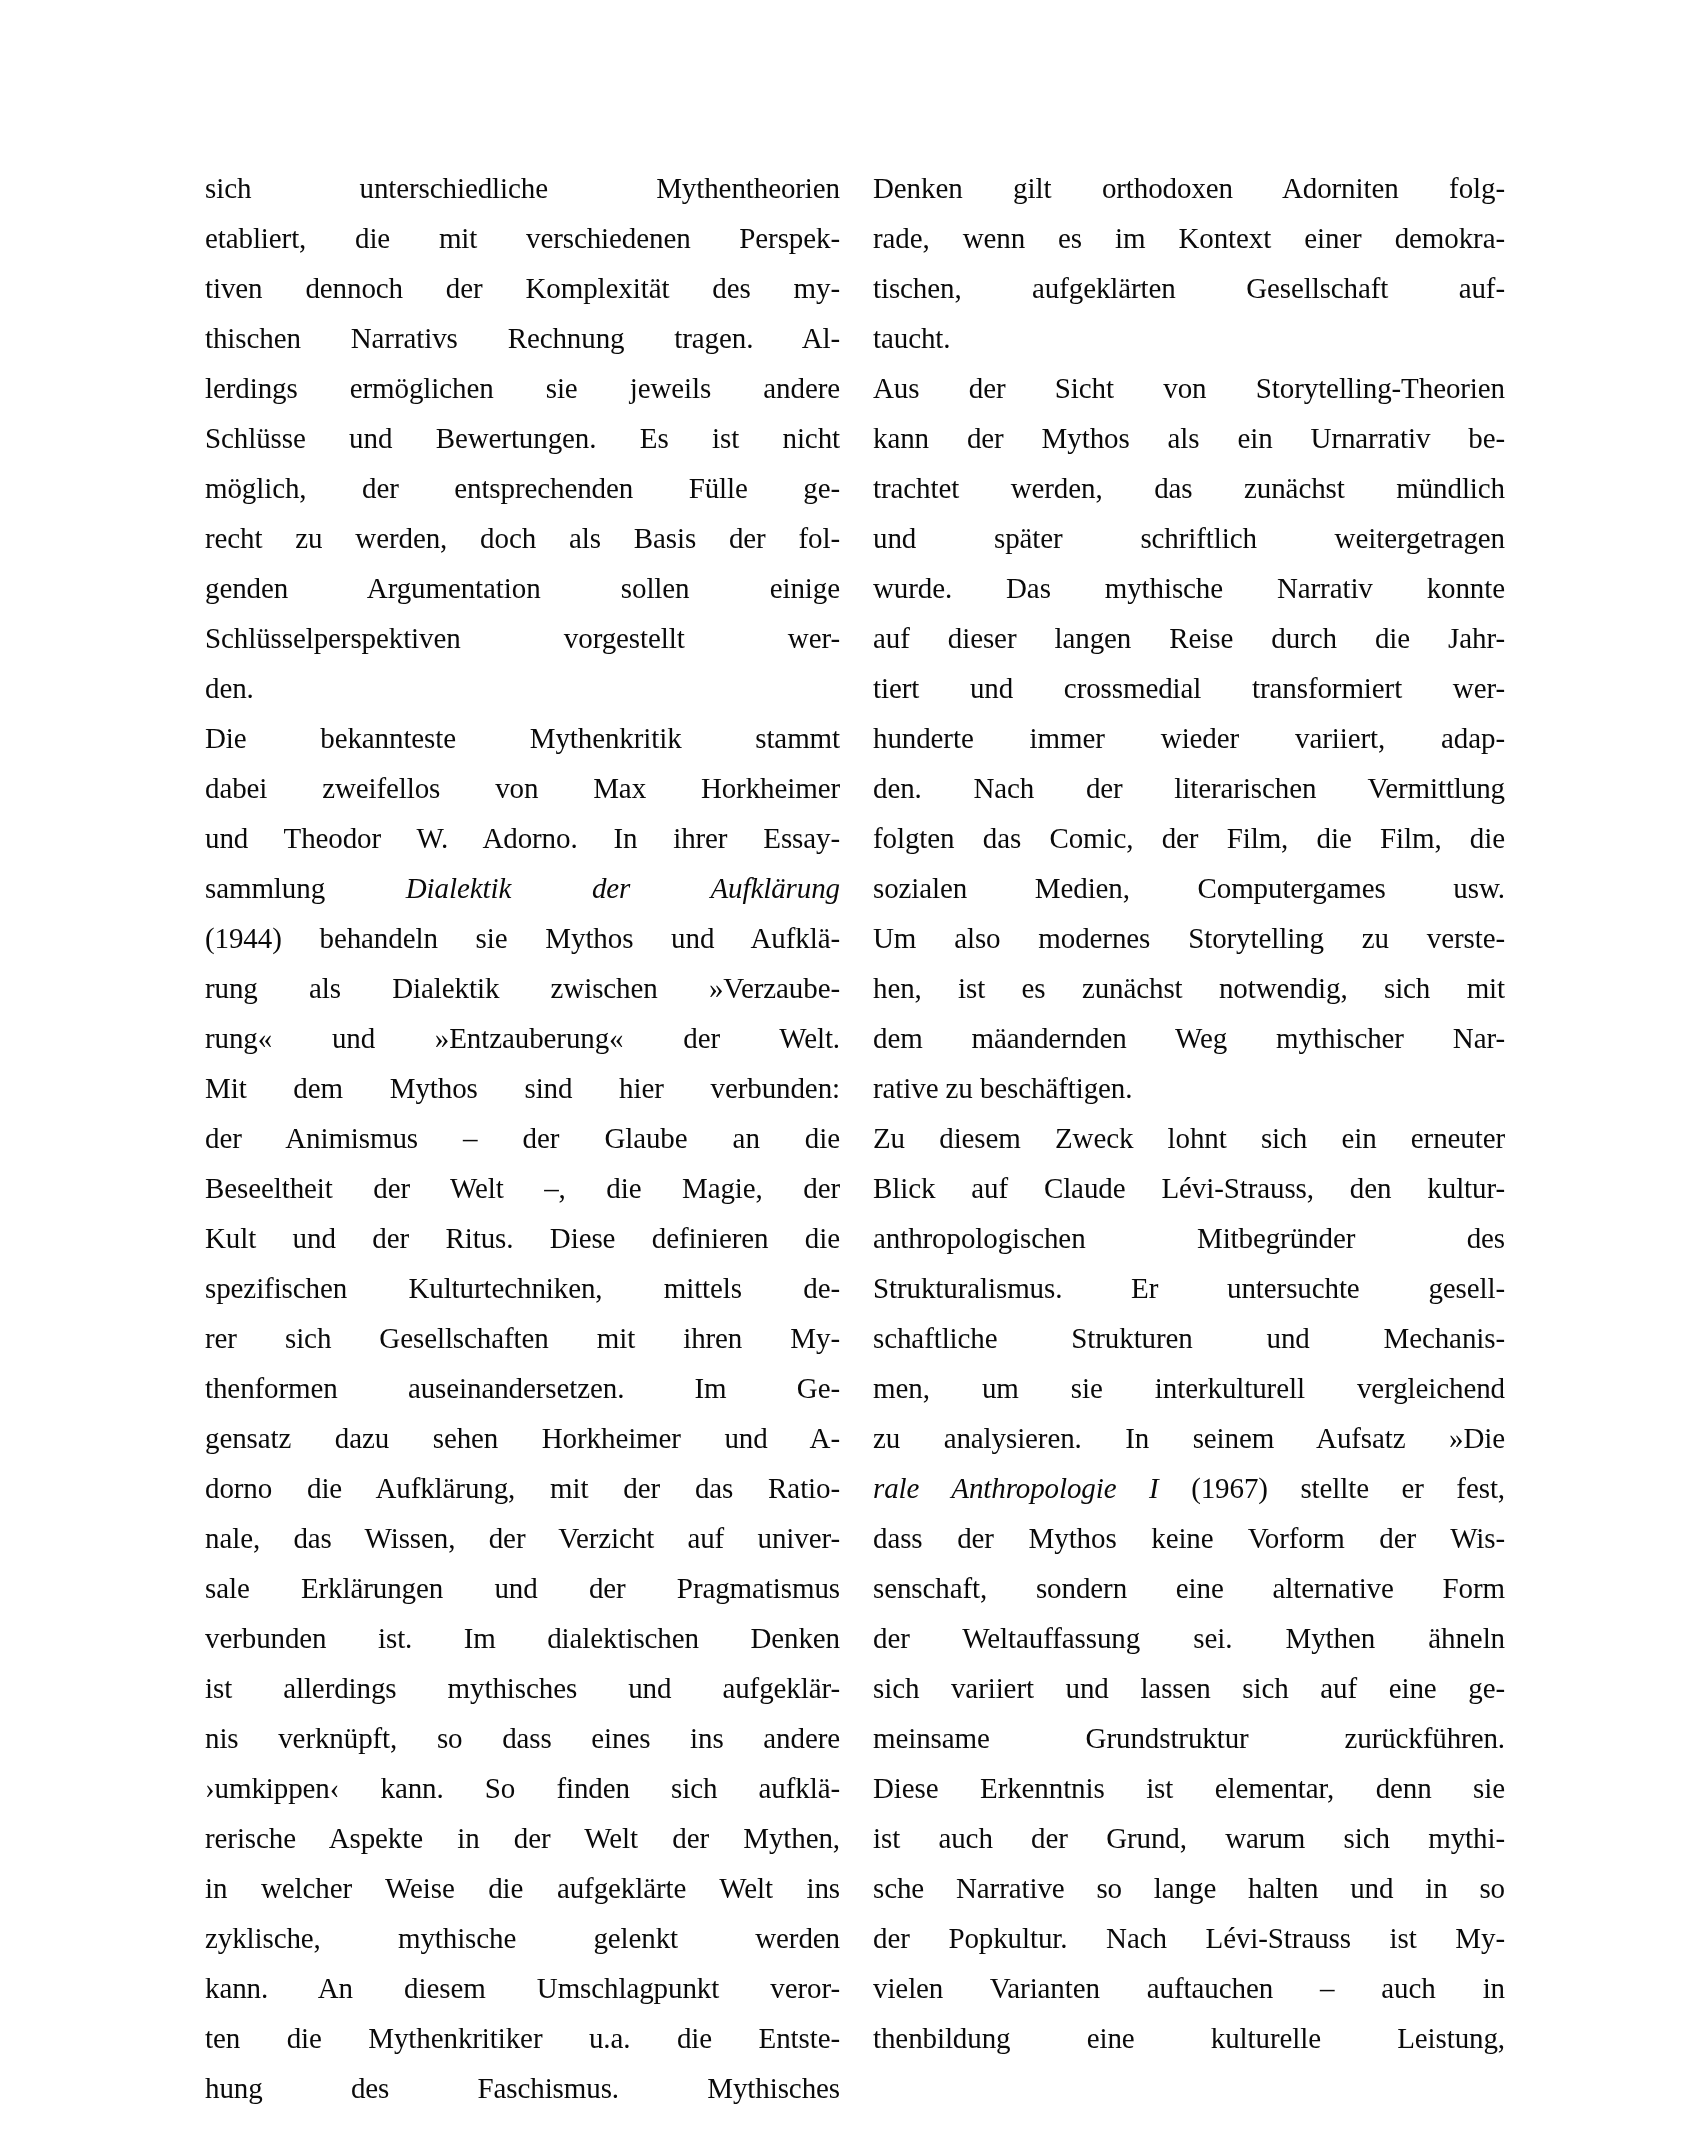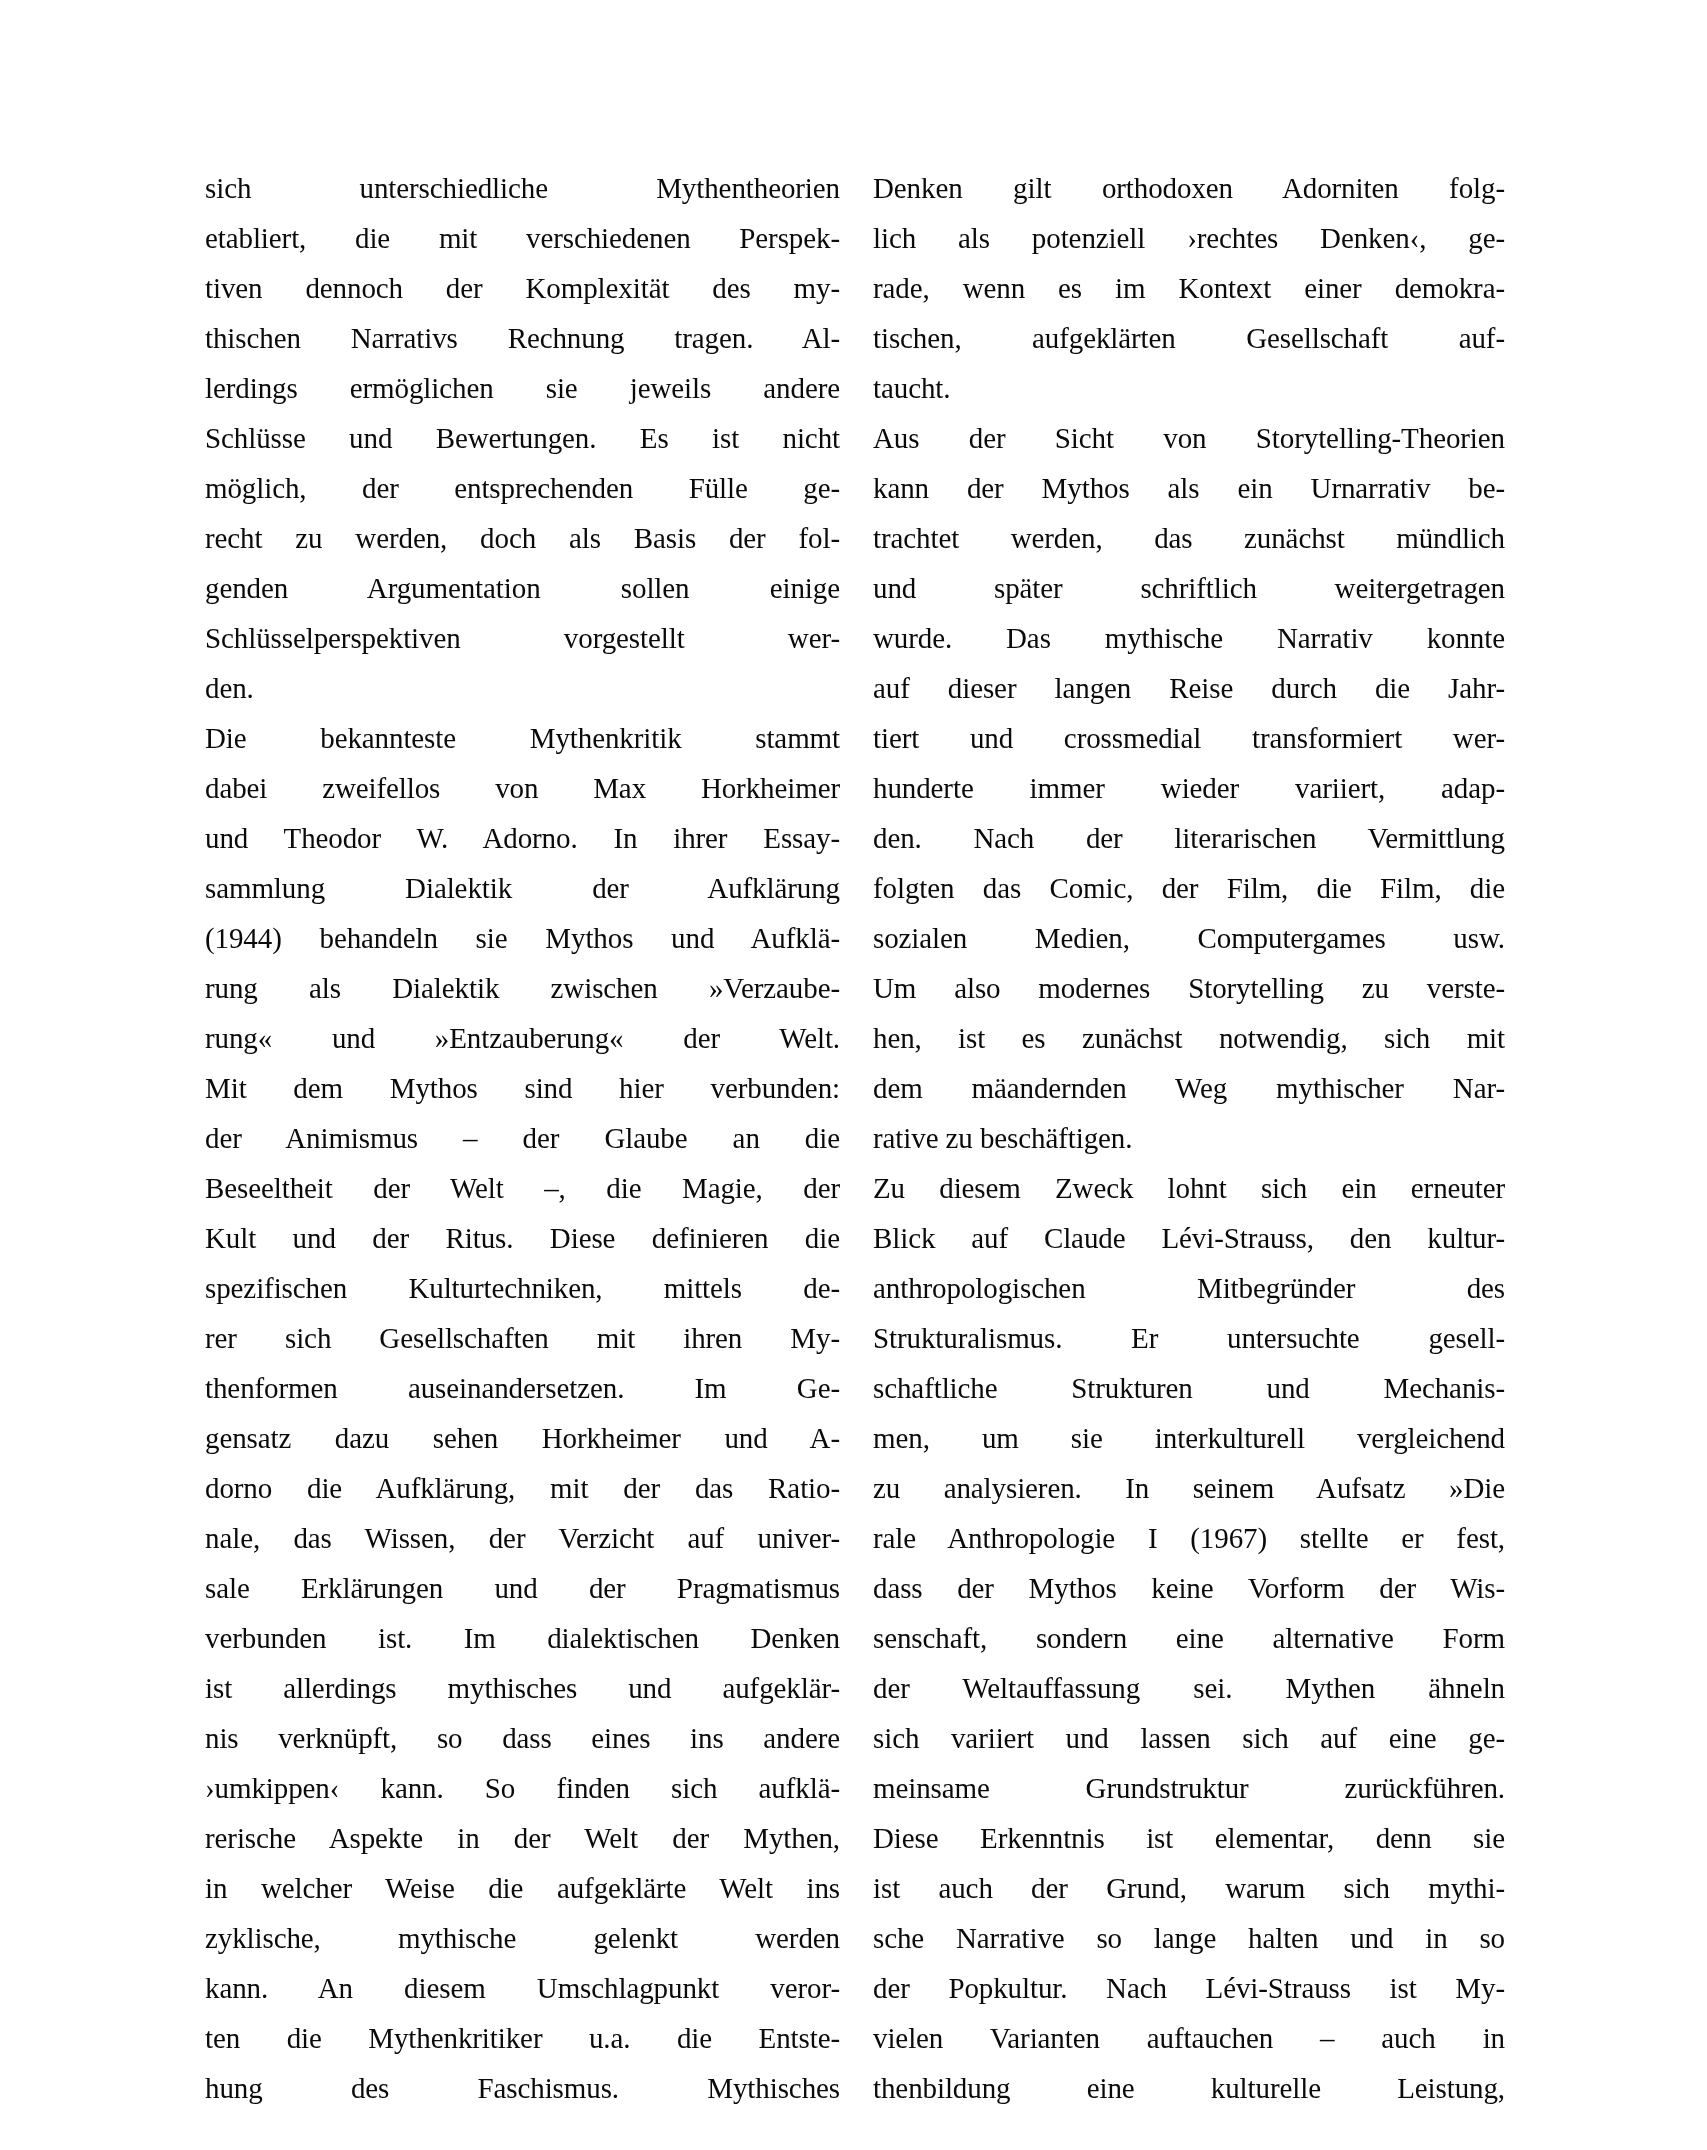--- a/index.html
+++ b/index.html
@@ -23,21 +23,21 @@
     line-height: 50px;
     font-size: 29px;
     letter-spacing: -0.1px;
     text-align: justify;
     text-align-last: justify;
     overflow: visible;
   }
   .tline.end {
     text-align-last: left;
   }
-  .it { }
+  .it { font-style: italic; }
 </style>
 </head>
 <body>
 
 <div class="page">
   <div class="col col-left">
       <div class="tline"><span>sich unterschiedliche Mythentheorien</span></div>
       <div class="tline"><span>etabliert, die mit verschiedenen Perspek-</span></div>
       <div class="tline"><span>tiven dennoch der Komplexität des my-</span></div>
       <div class="tline"><span>thischen Narrativs Rechnung tragen. Al-</span></div>
@@ -72,21 +72,20 @@
       <div class="tline"><span>›umkippen‹ kann. So finden sich aufklä-</span></div>
       <div class="tline"><span>rerische Aspekte in der Welt der Mythen,</span></div>
       <div class="tline"><span>in welcher Weise die aufgeklärte Welt ins</span></div>
       <div class="tline"><span>zyklische, mythische gelenkt werden</span></div>
       <div class="tline"><span>kann. An diesem Umschlagpunkt veror-</span></div>
       <div class="tline"><span>ten die Mythenkritiker u.a. die Entste-</span></div>
       <div class="tline"><span>hung des Faschismus. Mythisches</span></div>
     </div>
   <div class="col col-right">
       <div class="tline"><span>Denken gilt orthodoxen Adorniten folg-</span></div>
-      <div class="tline"><span>lich als potenziell ›rechtes Denken‹, ge-</span></div>
       <div class="tline"><span>rade, wenn es im Kontext einer demokra-</span></div>
       <div class="tline"><span>tischen, aufgeklärten Gesellschaft auf-</span></div>
       <div class="tline end"><span>taucht.</span></div>
       <div class="tline"><span>Aus der Sicht von Storytelling-Theorien</span></div>
       <div class="tline"><span>kann der Mythos als ein Urnarrativ be-</span></div>
       <div class="tline"><span>trachtet werden, das zunächst mündlich</span></div>
       <div class="tline"><span>und später schriftlich weitergetragen</span></div>
       <div class="tline"><span>wurde. Das mythische Narrativ konnte</span></div>
       <div class="tline"><span>auf dieser langen Reise durch die Jahr-</span></div>
       <div class="tline"><span>tiert und crossmedial transformiert wer-</span></div>

